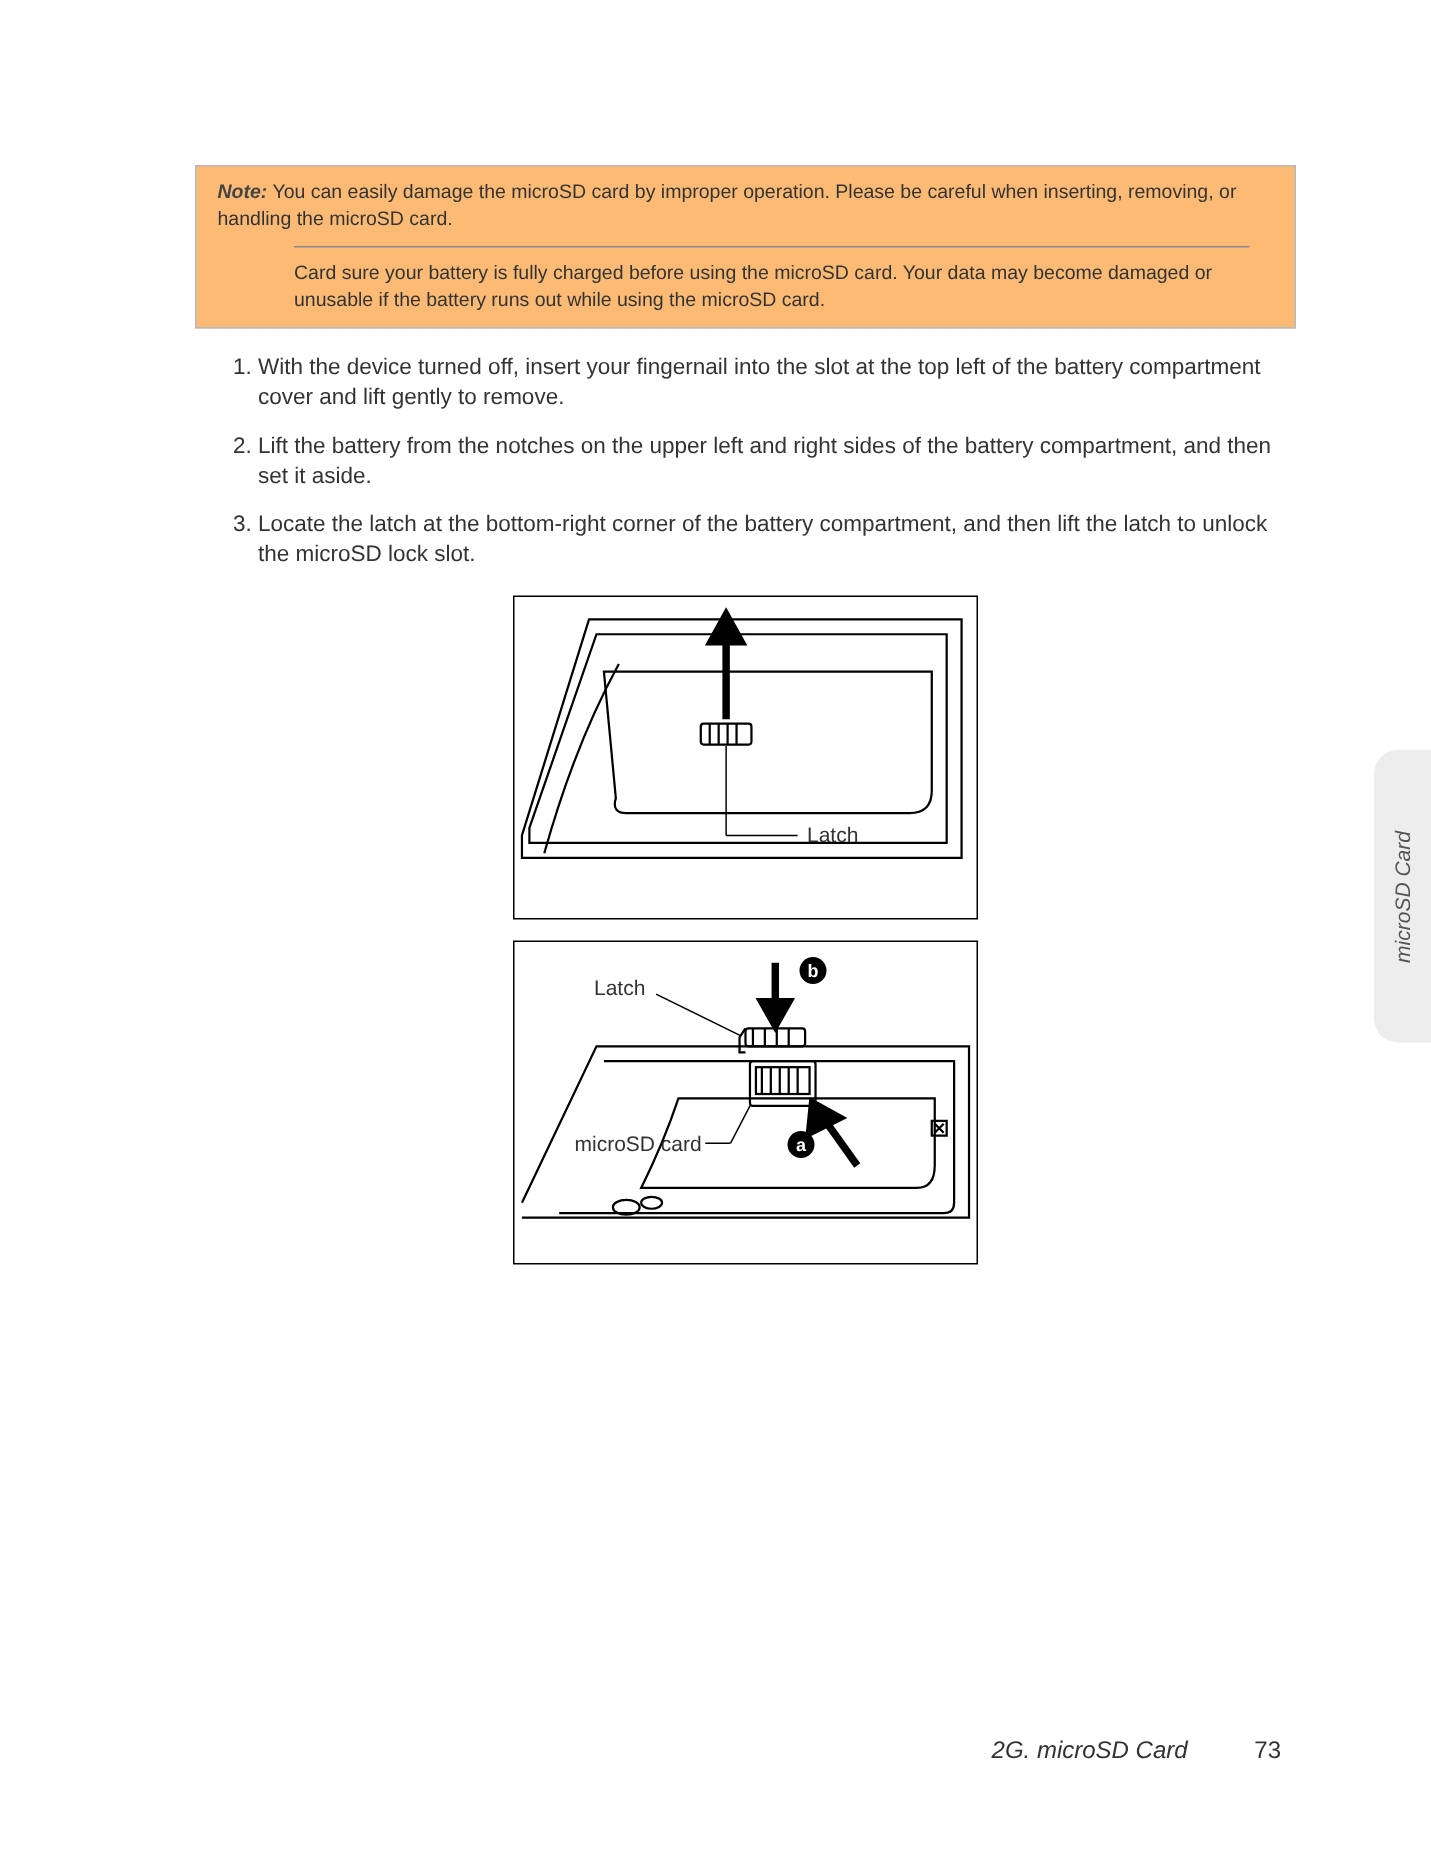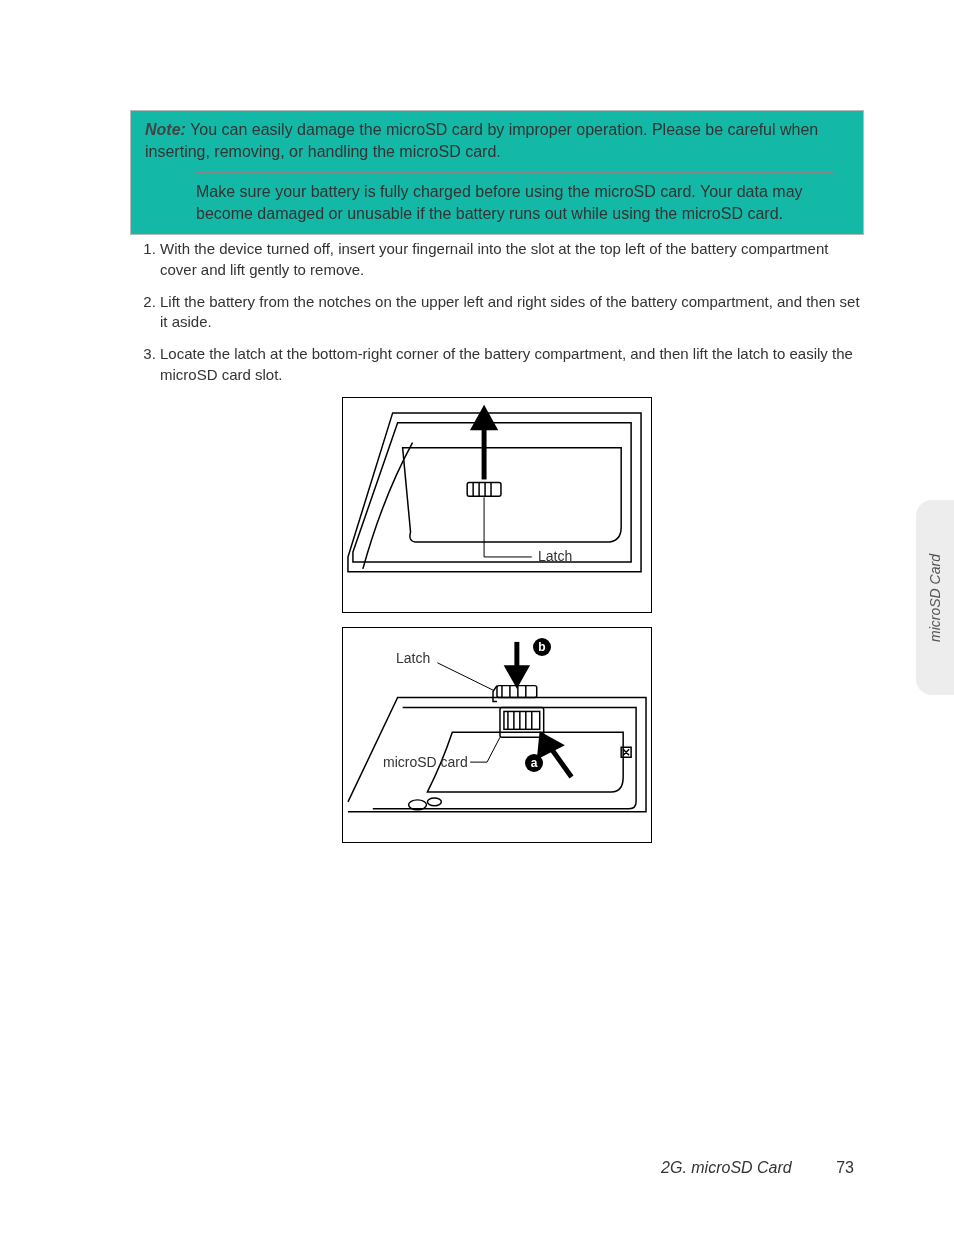--- a/index.html
+++ b/index.html
@@ -10,23 +10,23 @@
     font-family: Arial, Helvetica, sans-serif;
     color: #222;
     position: relative;
     background: #fff;
   }
   .page {
     padding: 110px 90px 0 130px;
   }
   .note-box {
     border: 1px solid #b8b8b8;
-    background: #14b8a6;
+    background: #fdba74;
     padding: 8px 30px 10px 14px;
-    font-size: 16px;
+    font-size: 13px;
     line-height: 1.35;
     color: #333;
   }
   .note-box .note-label {
     font-style: italic;
     font-weight: bold;
     color: #444;
   }
   .note-box .note-line-1 {
     padding-left: 0;
@@ -39,21 +39,21 @@
   }
   .note-box .note-line-2 {
     padding-left: 51px;
   }
   .section-heading {
     font-size: 15px;
     color: #555;
     margin: 18px 0 10px 0;
   }
   ol.steps {
-    margin: 4px;
+    margin: 16px;
     padding-left: 26px;
     color: #222;
   }
   ol.steps li {
     font-size: 15px;
     line-height: 1.35;
     margin-bottom: 12px;
     color: #333;
   }
   .fig {
@@ -110,28 +110,28 @@
 <body>
 
 <div class="page">
 
   <div class="note-box">
     <div class="note-line-1">
       <span class="note-label">Note:</span>
       <span>You can easily damage the microSD card by improper operation. Please be careful when inserting, removing, or handling the microSD card.</span>
     </div>
     <hr>
-    <div class="note-line-2">Make sure your battery is fully charged before using the microSD card. Your data may become damaged or unusable if the battery runs out while using the microSD card.</div>
+    <div class="note-line-2">Card sure your battery is fully charged before using the microSD card. Your data may become damaged or unusable if the battery runs out while using the microSD card.</div>
   </div>
 
 
   <ol class="steps">
     <li>With the device turned off, insert your fingernail into the slot at the top left of the battery compartment cover and lift gently to remove.</li>
     <li>Lift the battery from the notches on the upper left and right sides of the battery compartment, and then set it aside.</li>
-    <li>Locate the latch at the bottom-right corner of the battery compartment, and then lift the latch to easily the microSD card slot.</li>
+    <li>Locate the latch at the bottom-right corner of the battery compartment, and then lift the latch to unlock the microSD lock slot.</li>
   </ol>
 
   <div class="fig">
     <svg viewBox="0 0 310 190">
       <g stroke="#000" stroke-width="1.5" fill="none">
 
         <path d="M5 160 L50 15 L300 15 L300 175 L5 175 Z"></path>
         <path d="M10 155 L55 25 L290 25 L290 165 L10 165 Z"></path>
 
         <path d="M60 50 L280 50 L280 130 Q280 145 265 145 L75 145 Q65 145 68 135 Z"></path>

